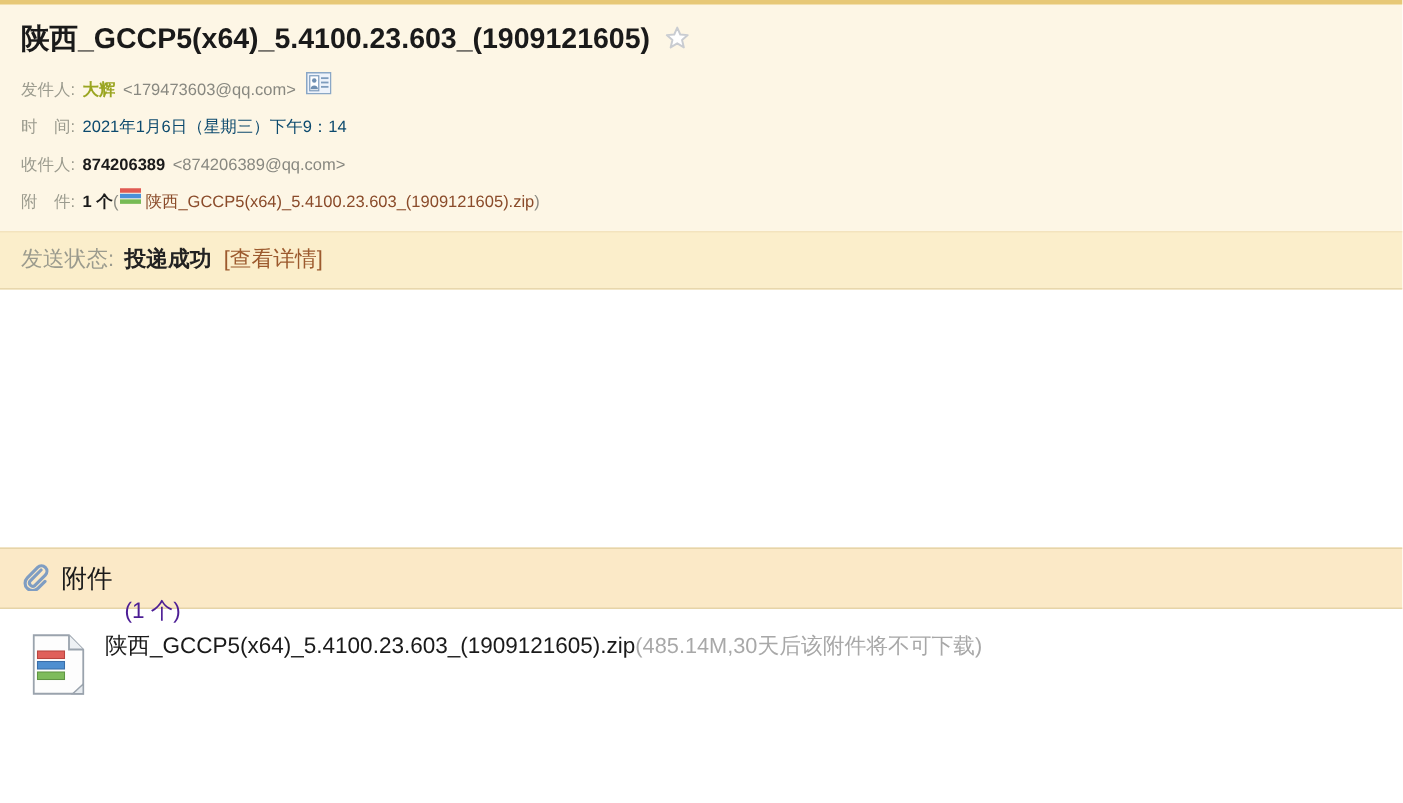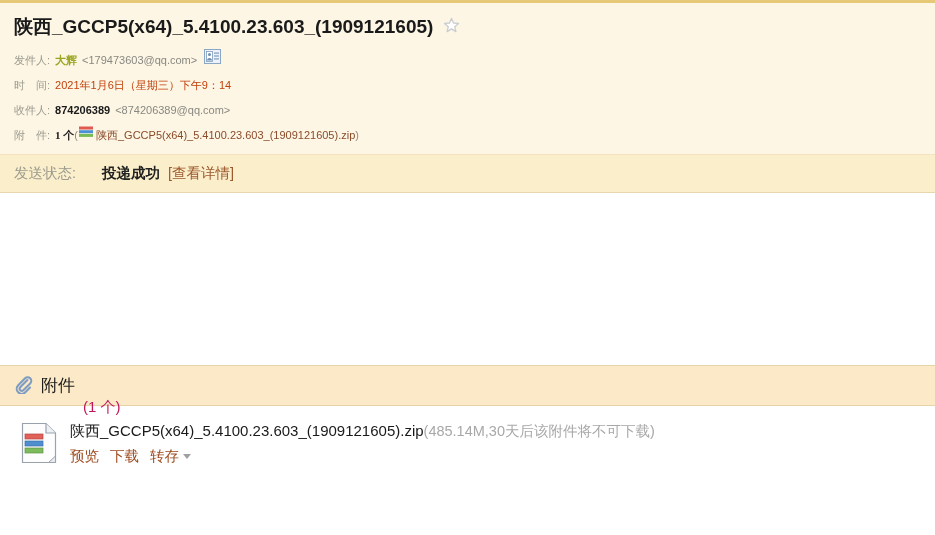--- a/index.html
+++ b/index.html
@@ -59,41 +59,41 @@
     color: #9aa521;
     font-weight: bold;
     margin-right: 5px;
   }
   .sender-addr {
     color: #888880;
     margin-right: 7px;
     text-align: right;
   }
   .contact-icon { display: inline-block; vertical-align: middle; }
-  .time-val { color: #c2410c; }
+  .time-val { color: #0c4a6e; }
   .to-name { color: #1a1a1a; font-weight: bold; margin-right: 5px; }
   .to-addr { color: #888880; }
-  .att-count { color: #1a1a1a; font-weight: bold; font-family: Liberation Serif, serif; }
+  .att-count { color: #1a1a1a; font-weight: bold; }
   .att-paren { color: #8c8c84; }
   .att-name-inline {
     color: #8a4b2a;
   }
   .zip-mini { display: inline-block; vertical-align: -2px; margin: 0 3px 0 1px; }
 
   
   #send-status {
     background: #fbeecb;
     border-top: 1px solid #f3e3be;
     border-bottom: 1px solid #e8d7ad;
     padding: 7px 14px 8px 14px;
     font-size: 14.5px;
     line-height: 22px;
     white-space: nowrap;
   }
-  #send-status .status-label { color: #9b9b8e; margin-right: 22px; }
+  #send-status .status-label { color: #9b9b8e; margin-right: 3px; }
   #send-status .status-value { color: #222222; font-weight: bold; }
   #send-status .status-detail { color: #9c5a2e; margin-left: 4px; }
 
   
   #mail-body {
     background: #ffffff;
     height: 172px;
   }
 
   
@@ -107,21 +107,21 @@
     padding: 0 14px;
     gap: 8px;
   }
   #attach-bar .bar-title {
     font-size: 17px;
     font-weight: normal;
     color: #1a1a1a;
   }
   #attach-bar .bar-count {
     font-size: 15px;
-    color: #be185d;
+    color: #4c1d95;
     margin-top: 44px;
   }
   .clip-icon { display: block; }
 
   
   #attach-panel {
     background: #ffffff;
     padding: 14px 20px 0 20px;
   }
   .panel-heading {
@@ -256,21 +256,15 @@
         <rect x="5" y="12" width="18" height="5" fill="#e0605a" stroke="#b8453f" stroke-width="0.7"></rect>
         <rect x="5" y="19" width="18" height="5" fill="#4f8fd0" stroke="#3a6ea8" stroke-width="0.7"></rect>
         <rect x="5" y="26" width="18" height="5" fill="#7ebb5c" stroke="#5f9544" stroke-width="0.7"></rect>
       </svg>
     </span>
 
     <div class="attach-info">
       <div class="file-name">
         <span>陕西_GCCP5(x64)_5.4100.23.603_(1909121605).zip</span><span class="file-meta">(485.14M,30天后该附件将不可下载)</span>
       </div>
-      <div class="attach-actions">
-        <a>预览</a>
-        <a>下载</a>
-        <a>转存</a>
-        <span class="caret-down"></span>
-      </div>
     </div>
   </div>
 </div>
 
 </body></html>

